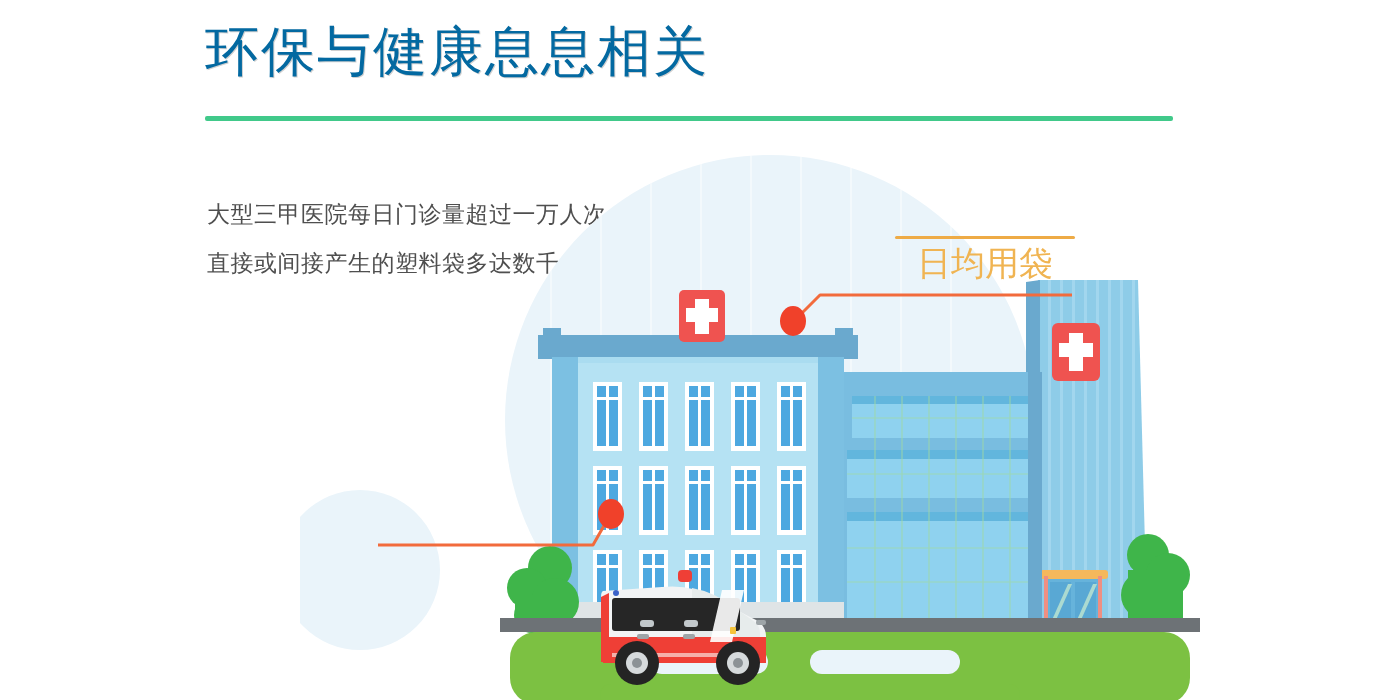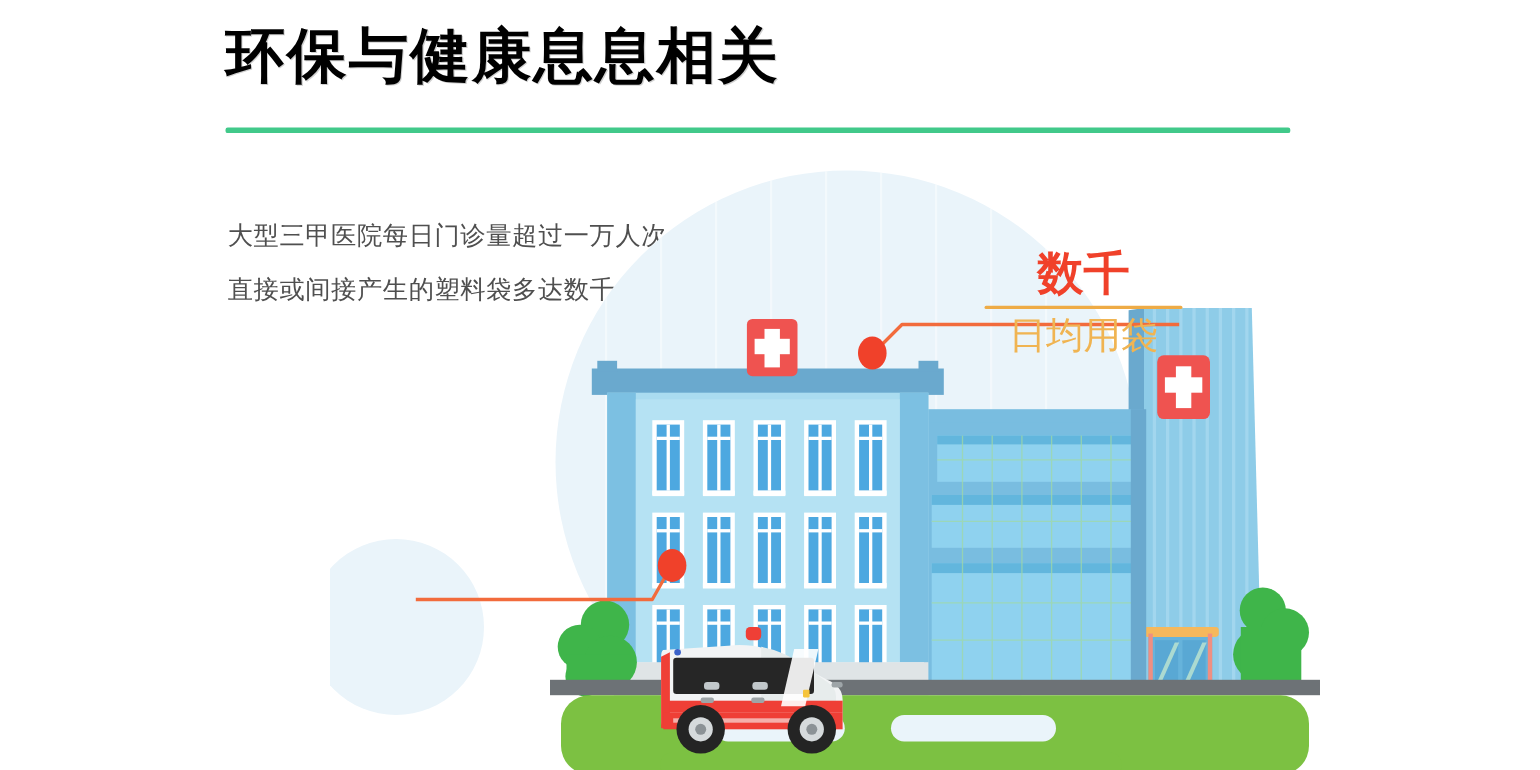--- a/index.html
+++ b/index.html
@@ -23,22 +23,22 @@
     background: #ffffff;
     overflow: hidden;
   }
 
   
   .title {
     position: absolute;
     left: 205px;
     top: 22px;
     font-size: 54px;
-    font-weight: bold;
-    color: #000000;
+    font-weight: normal;
+    color: #0369a1;
     letter-spacing: 2px;
     line-height: 1.1;
     white-space: nowrap;
     text-shadow: 1px 1px 0 rgba(120,120,120,0.35);
   }
   .title-rule {
     position: absolute;
     left: 205px;
     top: 116px;
     width: 968px;
@@ -418,19 +418,18 @@
       <ellipse cx="793" cy="321" rx="13" ry="15" fill="#f0412a"></ellipse>
     </g>
 
     <g>
       <polyline points="610,515 593,545 378,545" fill="none" stroke="#f26b3c" stroke-width="3" stroke-linejoin="round"></polyline>
       <ellipse cx="611" cy="514" rx="13" ry="15" fill="#f0412a"></ellipse>
     </g>
   </svg>
 
   <div class="callout" id="callout-bags">
-    <div class="big">数千</div>
     <div class="rule"></div>
     <div class="sub">日均用袋</div>
   </div>
 
 
 </div>
 
 </body></html>

